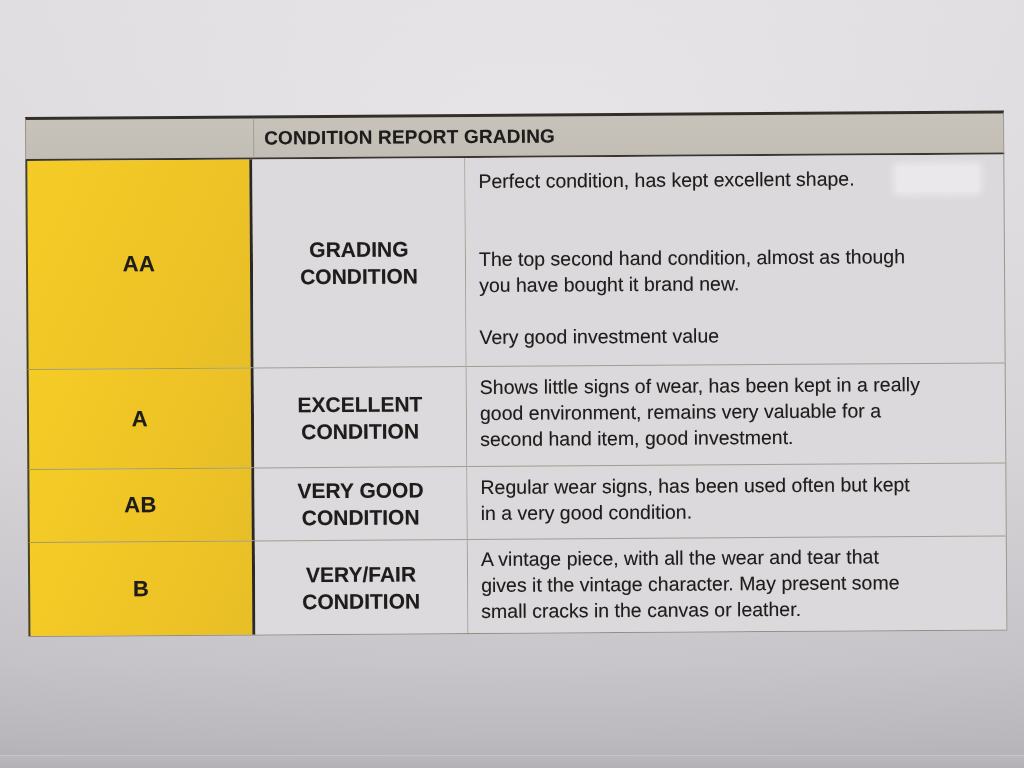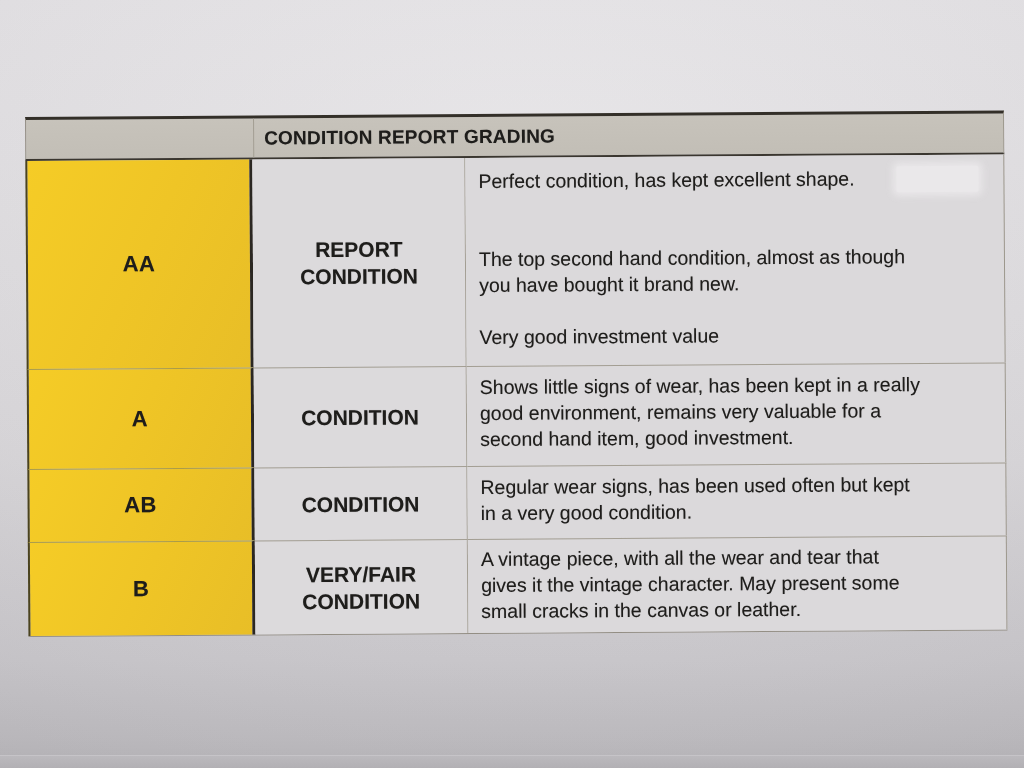--- a/index.html
+++ b/index.html
@@ -89,55 +89,57 @@
 <div class="tbl">
 
   <div class="hdr">
     <div class="hdr-spacer"></div>
     <div class="hdr-title">CONDITION REPORT GRADING</div>
   </div>
 
   <div class="row row-aa">
     <div class="cell grade">AA</div>
     <div class="cell cond">
-      <span>REPORT</span>
+      <span>GRADING</span>
       <span>CONDITION</span>
     </div>
     <div class="cell desc desc-aa">
       <div class="whiteout"></div>
       <div>
         <div class="line">Perfect condition, has kept excellent shape.</div>
       </div>
       <div class="p-gap-large">
         <div class="line">The top second hand condition, almost as though</div>
         <div class="line">you have bought it brand new.</div>
       </div>
       <div class="p-gap-small">
         <div class="line">Very good investment value</div>
       </div>
     </div>
   </div>
 
   <div class="row row-a">
     <div class="cell grade">A</div>
     <div class="cell cond">
+      <span>EXCELLENT</span>
       <span>CONDITION</span>
     </div>
     <div class="cell desc">
       <div>
         <div class="line">Shows little signs of wear, has been kept in a really</div>
         <div class="line">good environment, remains very valuable for a</div>
         <div class="line">second hand item, good investment.</div>
       </div>
     </div>
   </div>
 
   <div class="row row-ab">
     <div class="cell grade">AB</div>
     <div class="cell cond">
+      <span>VERY GOOD</span>
       <span>CONDITION</span>
     </div>
     <div class="cell desc">
       <div>
         <div class="line">Regular wear signs, has been used often but kept</div>
         <div class="line">in a very good condition.</div>
       </div>
     </div>
   </div>
 

